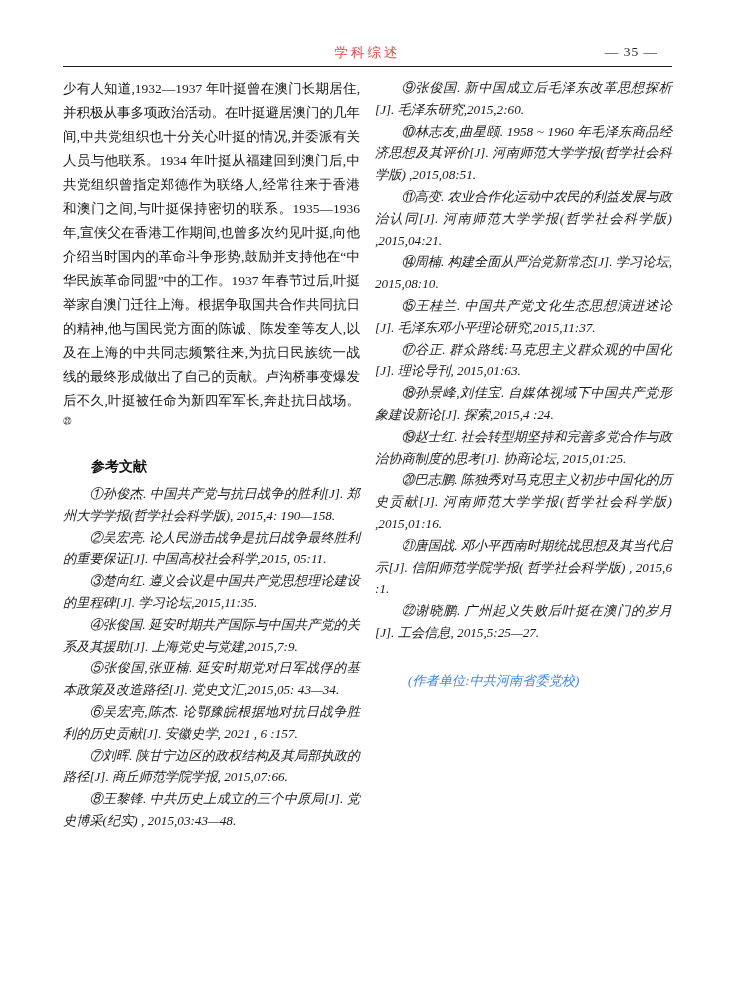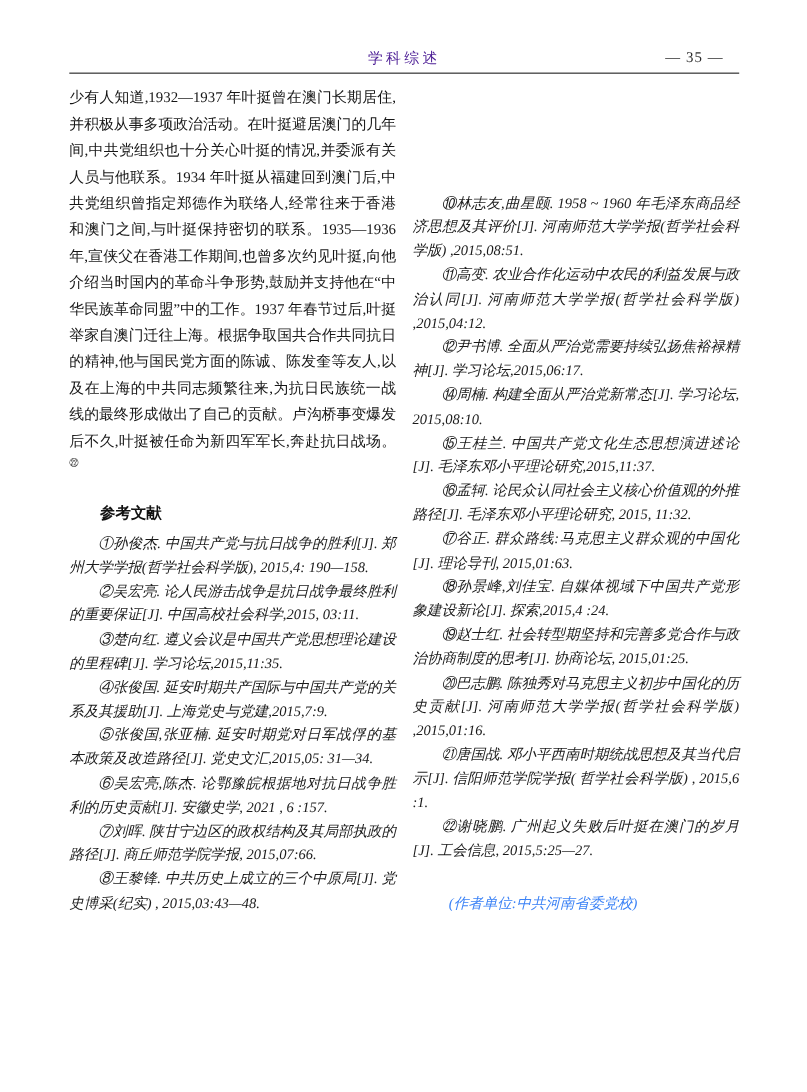--- a/index.html
+++ b/index.html
@@ -15,37 +15,36 @@
     width: 734px; height: 993px;
     background: #ffffff;
     padding: 44px 62px 0 63px;
   }
   
   .page-header { position: relative; height: 20px; }
   .header-title {
     position: absolute; left: 0; right: 0;
     text-align: center;
     font-size: 13.5px; letter-spacing: 3px;
-    color: #4c1d95;
+    color: #ef4444;
   }
   .header-page-number {
     position: absolute; right: 14px; top: 0;
     font-size: 13.5px; letter-spacing: 1px;
     color: #2a2a2a;
   }
   .header-rule {
     margin-top: 2px;
     border-bottom: 1.4px solid #1e1e1e;
   }
   
   .columns {
     display: flex;
     gap: 15px;
     margin-top: 10px;
-    align-items: flex-end;
   }
   .col { width: 297px; }
   
   .body-para {
     font-size: 13.5px;
     line-height: 24px;
     text-align: justify;
     text-justify: inter-ideograph;
     color: #161616;
   }
@@ -94,36 +93,35 @@
   <div class="header-rule"></div>
 
   <main class="columns">
 
     <section class="col col-left">
       <p class="body-para"><span>少有人知道,1932—1937 年叶挺曾在澳门长期居住,并积极从事多项政治活动。在叶挺避居澳门的几年间,中共党组织也十分关心叶挺的情况,并委派有关人员与他联系。1934 年叶挺从福建回到澳门后,中共党组织曾指定郑德作为联络人,经常往来于香港和澳门之间,与叶挺保持密切的联系。1935—1936 年,宣侠父在香港工作期间,也曾多次约见叶挺,向他介绍当时国内的革命斗争形势,鼓励并支持他在“中华民族革命同盟”中的工作。1937 年春节过后,叶挺举家自澳门迁往上海。根据争取国共合作共同抗日的精神,他与国民党方面的陈诚、陈发奎等友人,以及在上海的中共同志频繁往来,为抗日民族统一战线的最终形成做出了自己的贡献。卢沟桥事变爆发后不久,叶挺被任命为新四军军长,奔赴抗日战场。</span><sup>㉒</sup></p>
 
       <h3 class="ref-heading">参考文献</h3>
 
       <p class="ref">①孙俊杰. 中国共产党与抗日战争的胜利[J]. 郑州大学学报(哲学社会科学版), 2015,4: 190—158.</p>
-      <p class="ref">②吴宏亮. 论人民游击战争是抗日战争最终胜利的重要保证[J]. 中国高校社会科学,2015, 03:11.</p>
+      <p class="ref">②吴宏亮. 论人民游击战争是抗日战争最终胜利的重要保证[J]. 中国高校社会科学,2015, 05:11.</p>
       <p class="ref">③楚向红. 遵义会议是中国共产党思想理论建设的里程碑[J]. 学习论坛,2015,11:35.</p>
       <p class="ref">④张俊国. 延安时期共产国际与中国共产党的关系及其援助[J]. 上海党史与党建,2015,7:9.</p>
-      <p class="ref">⑤张俊国,张亚楠. 延安时期党对日军战俘的基本政策及改造路径[J]. 党史文汇,2015,05: 31—34.</p>
+      <p class="ref">⑤张俊国,张亚楠. 延安时期党对日军战俘的基本政策及改造路径[J]. 党史文汇,2015,05: 43—34.</p>
       <p class="ref">⑥吴宏亮,陈杰. 论鄂豫皖根据地对抗日战争胜利的历史贡献[J]. 安徽史学, 2021 , 6 :157.</p>
       <p class="ref">⑦刘晖. 陕甘宁边区的政权结构及其局部执政的路径[J]. 商丘师范学院学报, 2015,07:66.</p>
       <p class="ref">⑧王黎锋. 中共历史上成立的三个中原局[J]. 党史博采(纪实) , 2015,03:43—48.</p>
     </section>
 
     <section class="col col-right">
+      <p class="ref">⑨张俊国. 新中国成立后毛泽东改革思想探析[J]. 毛泽东研究,2015,2:60.</p>
       <p class="ref">⑩林志友,曲星颐. 1958 ~ 1960 年毛泽东商品经济思想及其评价[J]. 河南师范大学学报(哲学社会科学版) ,2015,08:51.</p>
-      <p class="ref">⑪高变. 农业合作化运动中农民的利益发展与政治认同[J]. 河南师范大学学报(哲学社会科学版) ,2015,04:12.</p>
-      <p class="ref">⑫尹书博. 全面从严治党需要持续弘扬焦裕禄精神[J]. 学习论坛,2015,06:17.</p>
+      <p class="ref">⑪高变. 农业合作化运动中农民的利益发展与政治认同[J]. 河南师范大学学报(哲学社会科学版) ,2015,04:21.</p>
       <p class="ref">⑭周楠. 构建全面从严治党新常态[J]. 学习论坛, 2015,08:10.</p>
       <p class="ref">⑮王桂兰. 中国共产党文化生态思想演进述论[J]. 毛泽东邓小平理论研究,2015,11:37.</p>
-      <p class="ref">⑯孟轲. 论民众认同社会主义核心价值观的外推路径[J]. 毛泽东邓小平理论研究, 2015, 11:32.</p>
       <p class="ref">⑰谷正. 群众路线:马克思主义群众观的中国化[J]. 理论导刊, 2015,01:63.</p>
       <p class="ref">⑱孙景峰,刘佳宝. 自媒体视域下中国共产党形象建设新论[J]. 探索,2015,4 :24.</p>
       <p class="ref">⑲赵士红. 社会转型期坚持和完善多党合作与政治协商制度的思考[J]. 协商论坛, 2015,01:25.</p>
       <p class="ref">⑳巴志鹏. 陈独秀对马克思主义初步中国化的历史贡献[J]. 河南师范大学学报(哲学社会科学版) ,2015,01:16.</p>
       <p class="ref">㉑唐国战. 邓小平西南时期统战思想及其当代启示[J]. 信阳师范学院学报( 哲学社会科学版) , 2015,6 :1.</p>
       <p class="ref">㉒谢晓鹏. 广州起义失败后叶挺在澳门的岁月[J]. 工会信息, 2015,5:25—27.</p>
 
       <p class="author-note">(作者单位:中共河南省委党校)</p>
     </section>
 

